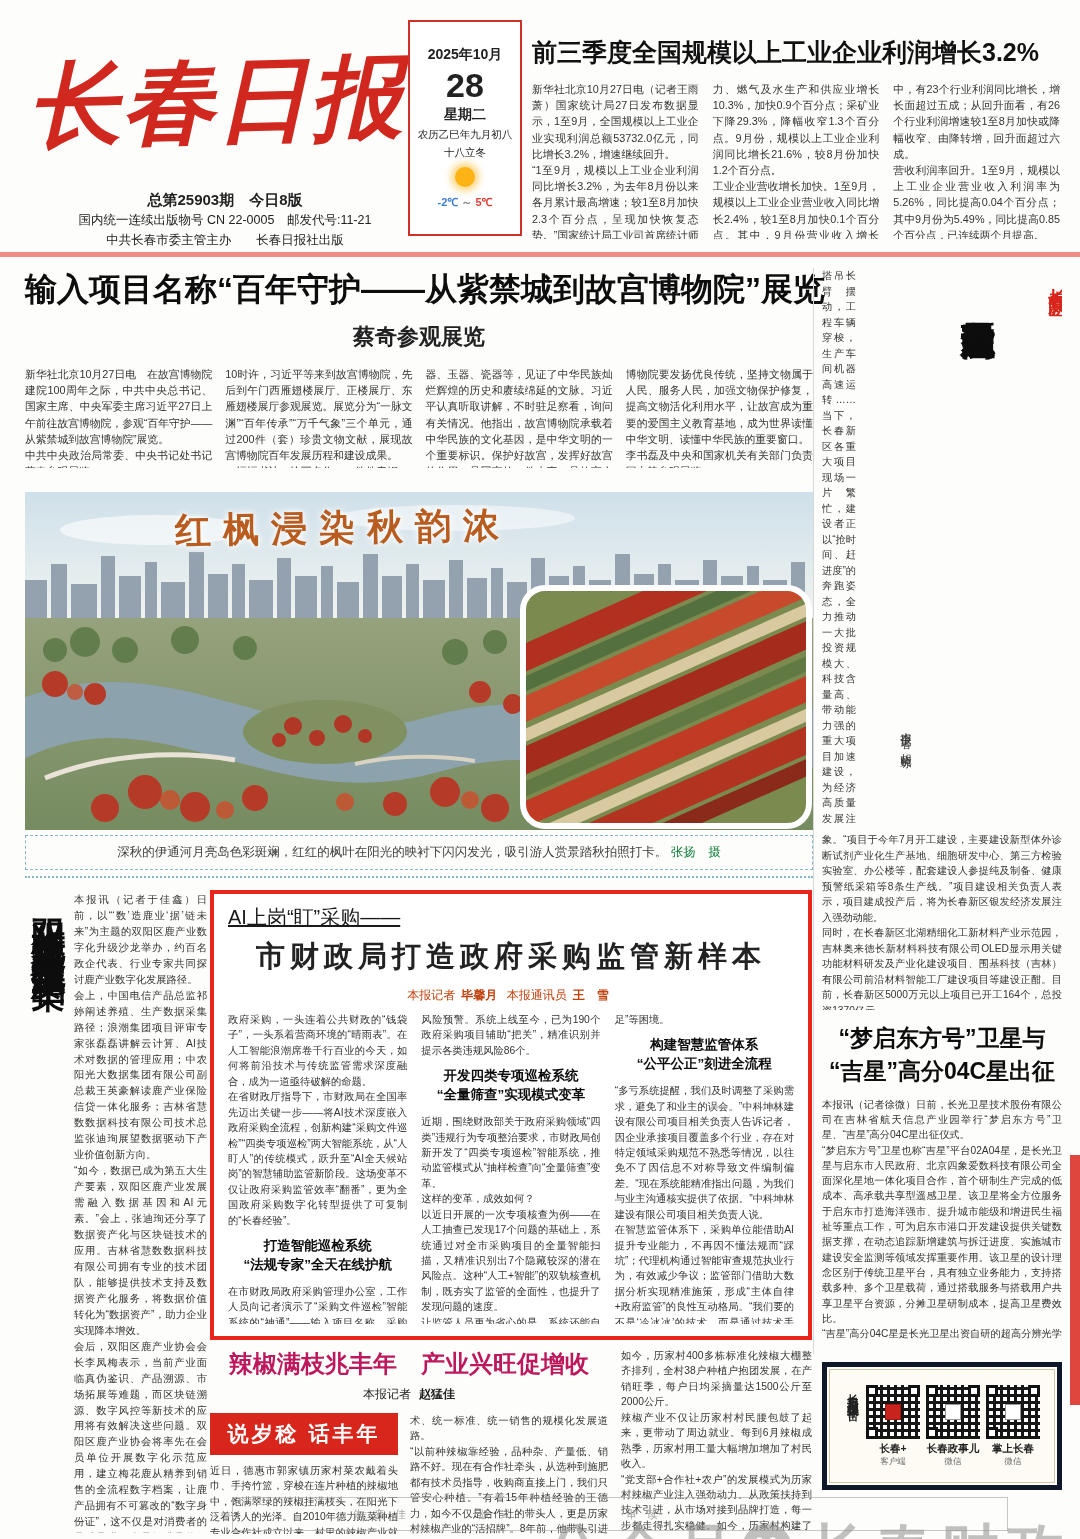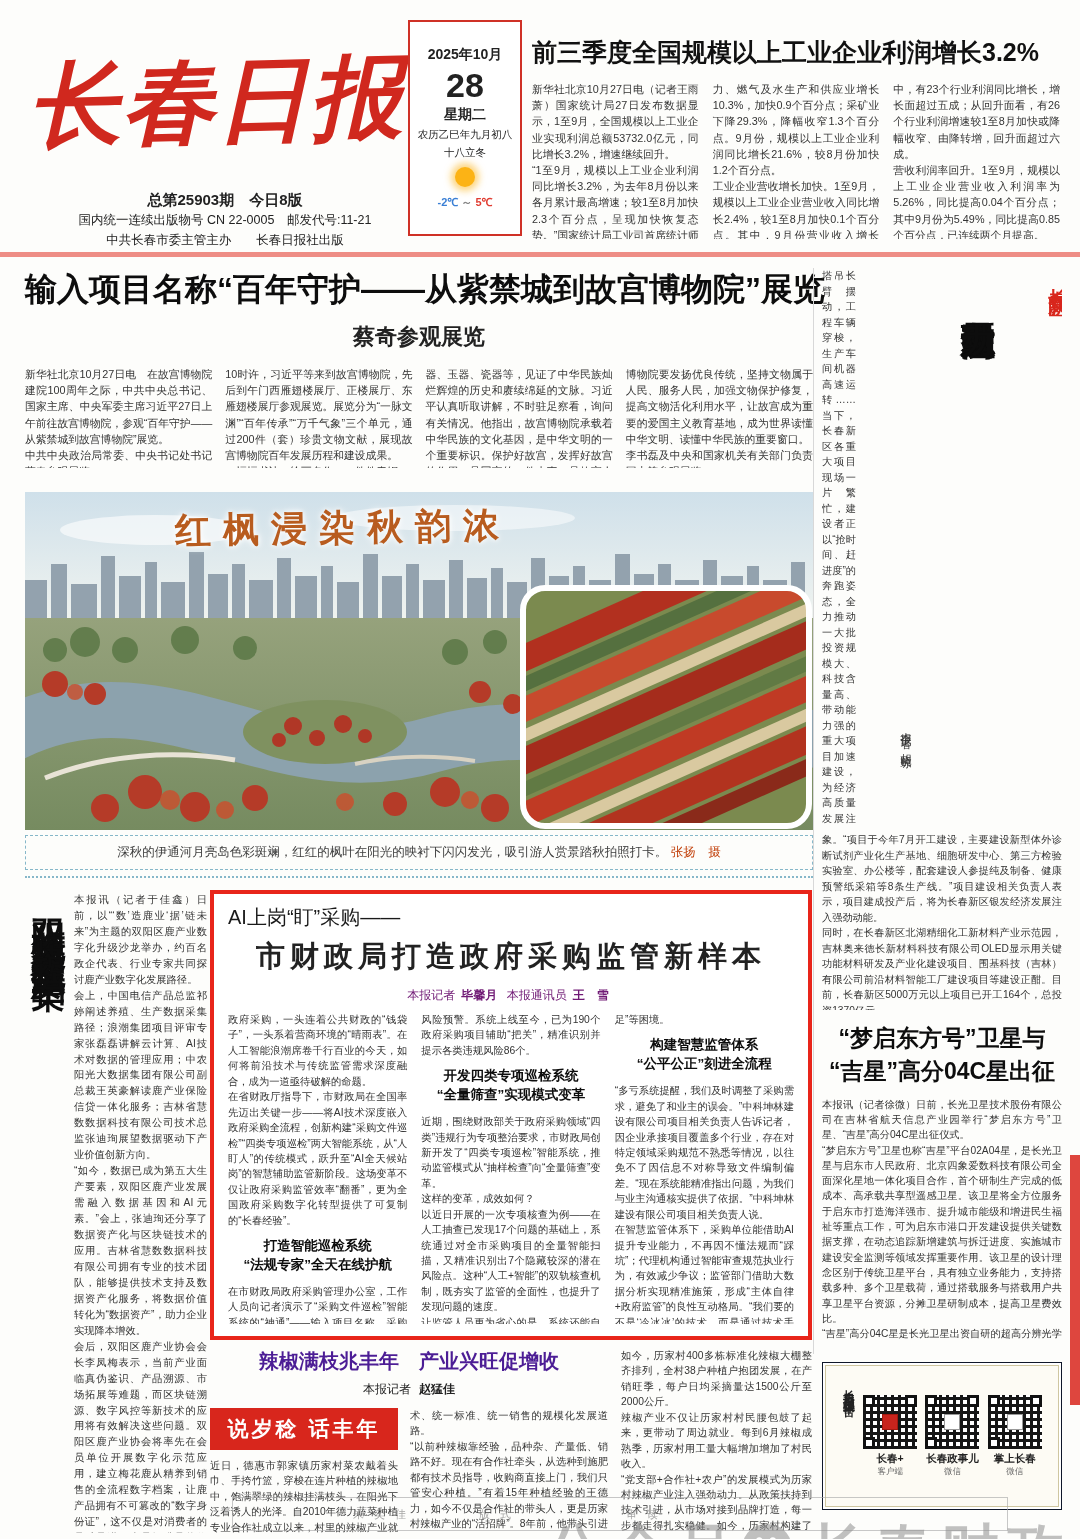--- a/index.html
+++ b/index.html
@@ -43,43 +43,43 @@
 
   
   .photo-wrap{position:absolute;left:25px;top:492px;width:788px;}
   .photo{position:relative;width:952px;height:338px;overflow:hidden;}
   .photo svg{display:block;width:788px;height:338px;}
   .photo-title{position:absolute;left:150px;top:12px;font-size:36px;font-weight:900;color:#b85c1f;
       letter-spacing:12px;text-shadow:0 0 5px #fff,0 0 9px #fff;transform:rotate(-1deg);
       font-family:"DejaVu Serif",serif;}
   .caption-box{margin-top:5px;border:1px dashed #86b7c9;padding:8px 20px;text-align:center;
       font-size:12.5px;color:#3d3d3d;}
-  .caption-box .credit{color:#c2410c;}
+  .caption-box .credit{color:#15803d;}
   .photo-rule{border-bottom:2px dotted #86b7c9;margin-top:6px;}
 
   
   .deer{position:absolute;left:25px;top:892px;width:182px;height:641px;display:flex;gap:3px;overflow:hidden;}
   .v-head{writing-mode:vertical-rl;font-size:34px;font-weight:900;letter-spacing:4px;color:#0d0d0d;line-height:1.35;}
   .deer .body{flex:1;font-size:10.3px;line-height:1.55;color:#333;}
 
   
   .redbox{position:absolute;left:210px;top:890px;width:602px;height:450px;border:4px solid #e8251a;
       background:#fff;padding:10px 14px;box-sizing:border-box;overflow:hidden;}
-  .redbox .kicker{font-size:20px;color:#1a1a1a;}
+  .redbox .kicker{font-size:20px;color:#1a1a1a;text-decoration:underline;}
   .redbox .hl{font-size:29px;font-weight:900;text-align:center;letter-spacing:5px;margin-top:6px;white-space:nowrap;}
-  .redbox .byline{font-size:12px;text-align:center;margin:10px 0 8px;color:#701a75;}
+  .redbox .byline{font-size:12px;text-align:center;margin:10px 0 8px;color:#c2410c;}
   .redbox .byline b{font-weight:bold;margin:0 6px;}
   .redbox .cols{display:flex;gap:14px;height:312px;overflow:hidden;}
   .redbox .col{flex:1;font-size:10.3px;line-height:1.5;color:#333;}
   .subhead{text-align:center;font-weight:900;font-size:13.5px;margin:9px 0;line-height:1.4;white-space:pre-line;color:#0d0d0d;}
 
   
   .chili{position:absolute;left:210px;top:1348px;width:602px;height:186px;display:flex;gap:13px;overflow:hidden;}
   .chili .left{width:398px;}
-  .chili .hl{font-size:20px;font-weight:900;text-align:center;white-space:nowrap;color:#4c1d95;}
+  .chili .hl{font-size:24px;font-weight:900;text-align:center;white-space:nowrap;color:#be185d;}
   .chili .byline{font-size:12px;text-align:center;margin-top:6px;}
   .chili .byline b{margin-left:8px;}
   .chili .tworow{display:flex;gap:12px;margin-top:10px;}
   .chili .ca{width:188px;} .chili .cb{flex:1;}
   .chili-label{background:#d8261c;color:#fff;font-size:21px;font-weight:900;text-align:center;
       padding:7px 0;letter-spacing:3px;}
   .chili .txt{font-size:10.3px;line-height:1.5;color:#333;margin-top:8px;}
   .chili .cb .txt,.chili .c3 .txt{margin-top:0;}
   .chili .c3{flex:1;}
 
@@ -91,21 +91,21 @@
   .na-byline{writing-mode:vertical-rl;font-size:11px;color:#333;padding-top:455px;width:17px;letter-spacing:2px;}
   .na-headline{writing-mode:vertical-rl;font-size:34px;font-weight:900;color:#0d0d0d;
       line-height:1.35;padding-top:28px;letter-spacing:0px;}
   .na-label{writing-mode:vertical-rl;color:#d8261c;font-size:19px;font-weight:900;letter-spacing:4px;padding:4px 0 0 2px;}
   .na-bottom{font-size:10.2px;line-height:1.52;color:#333;margin-top:8px;height:178px;overflow:hidden;}
   .sat{margin-top:12px;}
   .sat .hl{font-size:23px;font-weight:900;text-align:center;line-height:1.45;color:#0d0d0d;}
   .sat .body{font-size:10.2px;line-height:1.5;color:#333;margin-top:8px;height:246px;overflow:hidden;}
 
   
-  .media-box{position:absolute;left:822px;top:1362px;width:240px;height:148px;border:1px solid #0f172a;
+  .media-box{position:absolute;left:822px;top:1362px;width:240px;height:128px;border:5px solid #0f172a;
       background:#fdfbf4;box-shadow:inset 0 0 0 2px #fff,inset 0 0 0 3px #cfc6a0;
       display:flex;align-items:center;padding:18px;box-sizing:border-box;gap:6px;}
   .media-label{writing-mode:vertical-rl;font-size:11.5px;font-weight:bold;letter-spacing:2px;color:#222;height:100%;}
   .qr-item{flex:1;text-align:center;}
   .qr{position:relative;width:54px;height:54px;margin:0 auto;background:
       repeating-linear-gradient(90deg,#161616 0 3px,transparent 3px 7px),
       repeating-linear-gradient(0deg,#161616 0 3px,#fff 3px 7px);}
   .qr .f{position:absolute;width:12px;height:12px;border:3px solid #111;background:#fff;box-sizing:border-box;}
   .qr .f1{left:0;top:0;} .qr .f2{right:0;top:0;} .qr .f3{left:0;bottom:0;}
   .qr .logo{position:absolute;left:19px;top:19px;width:16px;height:16px;background:#fff;border:1px solid #999;box-sizing:border-box;}

